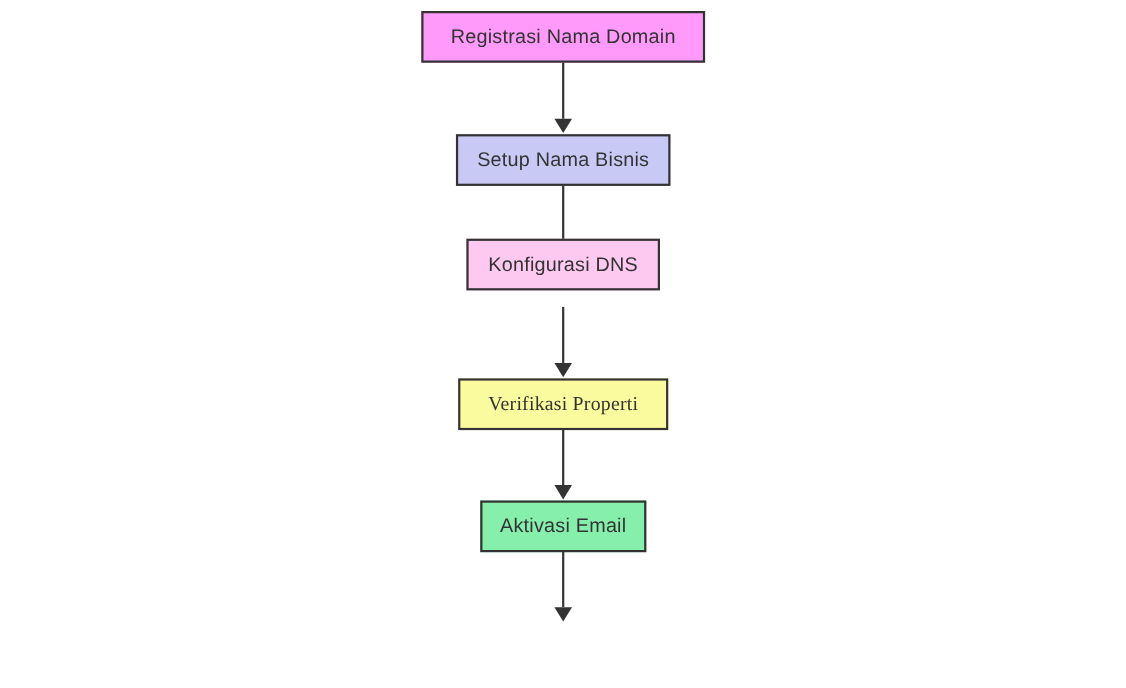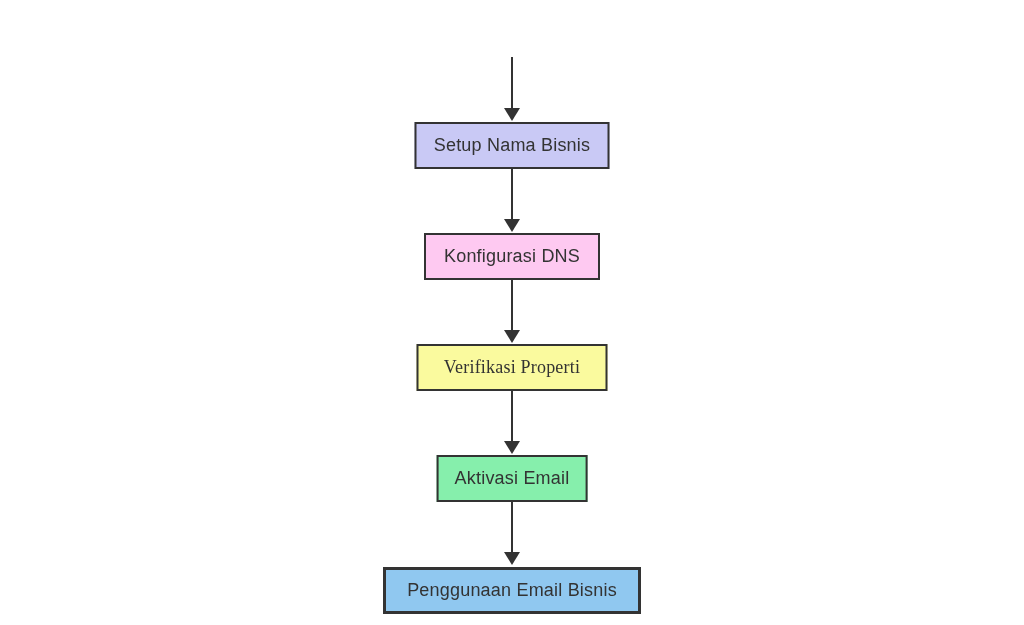--- a/index.html
+++ b/index.html
@@ -26,21 +26,21 @@
     justify-content: center;
     white-space: nowrap;
     padding: 0 16px;
     border: 2px solid var(--border, #333333);
     color: var(--text, #333333);
     font-size: 18px;
     letter-spacing: 0.2px;
   }
   .node-0 { top: 10px;  min-width: 258px; }
   .node-1 { top: 122px; min-width: 195px; }
-  .node-2 { top: 233px; min-width: 176px; }
+  .node-2 { top: 217px; min-width: 176px; }
   .node-3 { top: 344px; min-width: 191px; }
   .node-4 { top: 455px; min-width: 150px; }
   .node-5 { top: 567px; min-width: 258px; border-width: 3px; }
   .edge {
     position: absolute;
     left: 512px;
     transform: translateX(-50%);
     width: 16px;
     height: 64px;
     display: flex;
@@ -64,20 +64,21 @@
     border-left: 8px solid transparent;
     border-right: 8px solid transparent;
     border-top: 13px solid var(--arrow, #333333);
   }
 </style>
 </head>
 <body>
 
 <div class="canvas">
 
+  <div class="node node-0" style="background: rgb(255, 153, 250);">Registrasi Nama Domain</div>
 
   <div class="edge edge-0">
     <div class="line"></div>
     <div class="head"></div>
   </div>
 
   <div class="node node-1" style="background: rgb(201, 201, 245);">Setup Nama Bisnis</div>
 
   <div class="edge edge-1">
     <div class="line"></div>
@@ -98,15 +99,14 @@
     <div class="head"></div>
   </div>
 
   <div class="node node-4" style="background: #86efac;">Aktivasi Email</div>
 
   <div class="edge edge-4">
     <div class="line"></div>
     <div class="head"></div>
   </div>
 
-  <div class="node node-5" style="background: rgb(144, 200, 240);">Penggunaan Email Bisnis</div>
 
 </div>
 
 </body></html>

